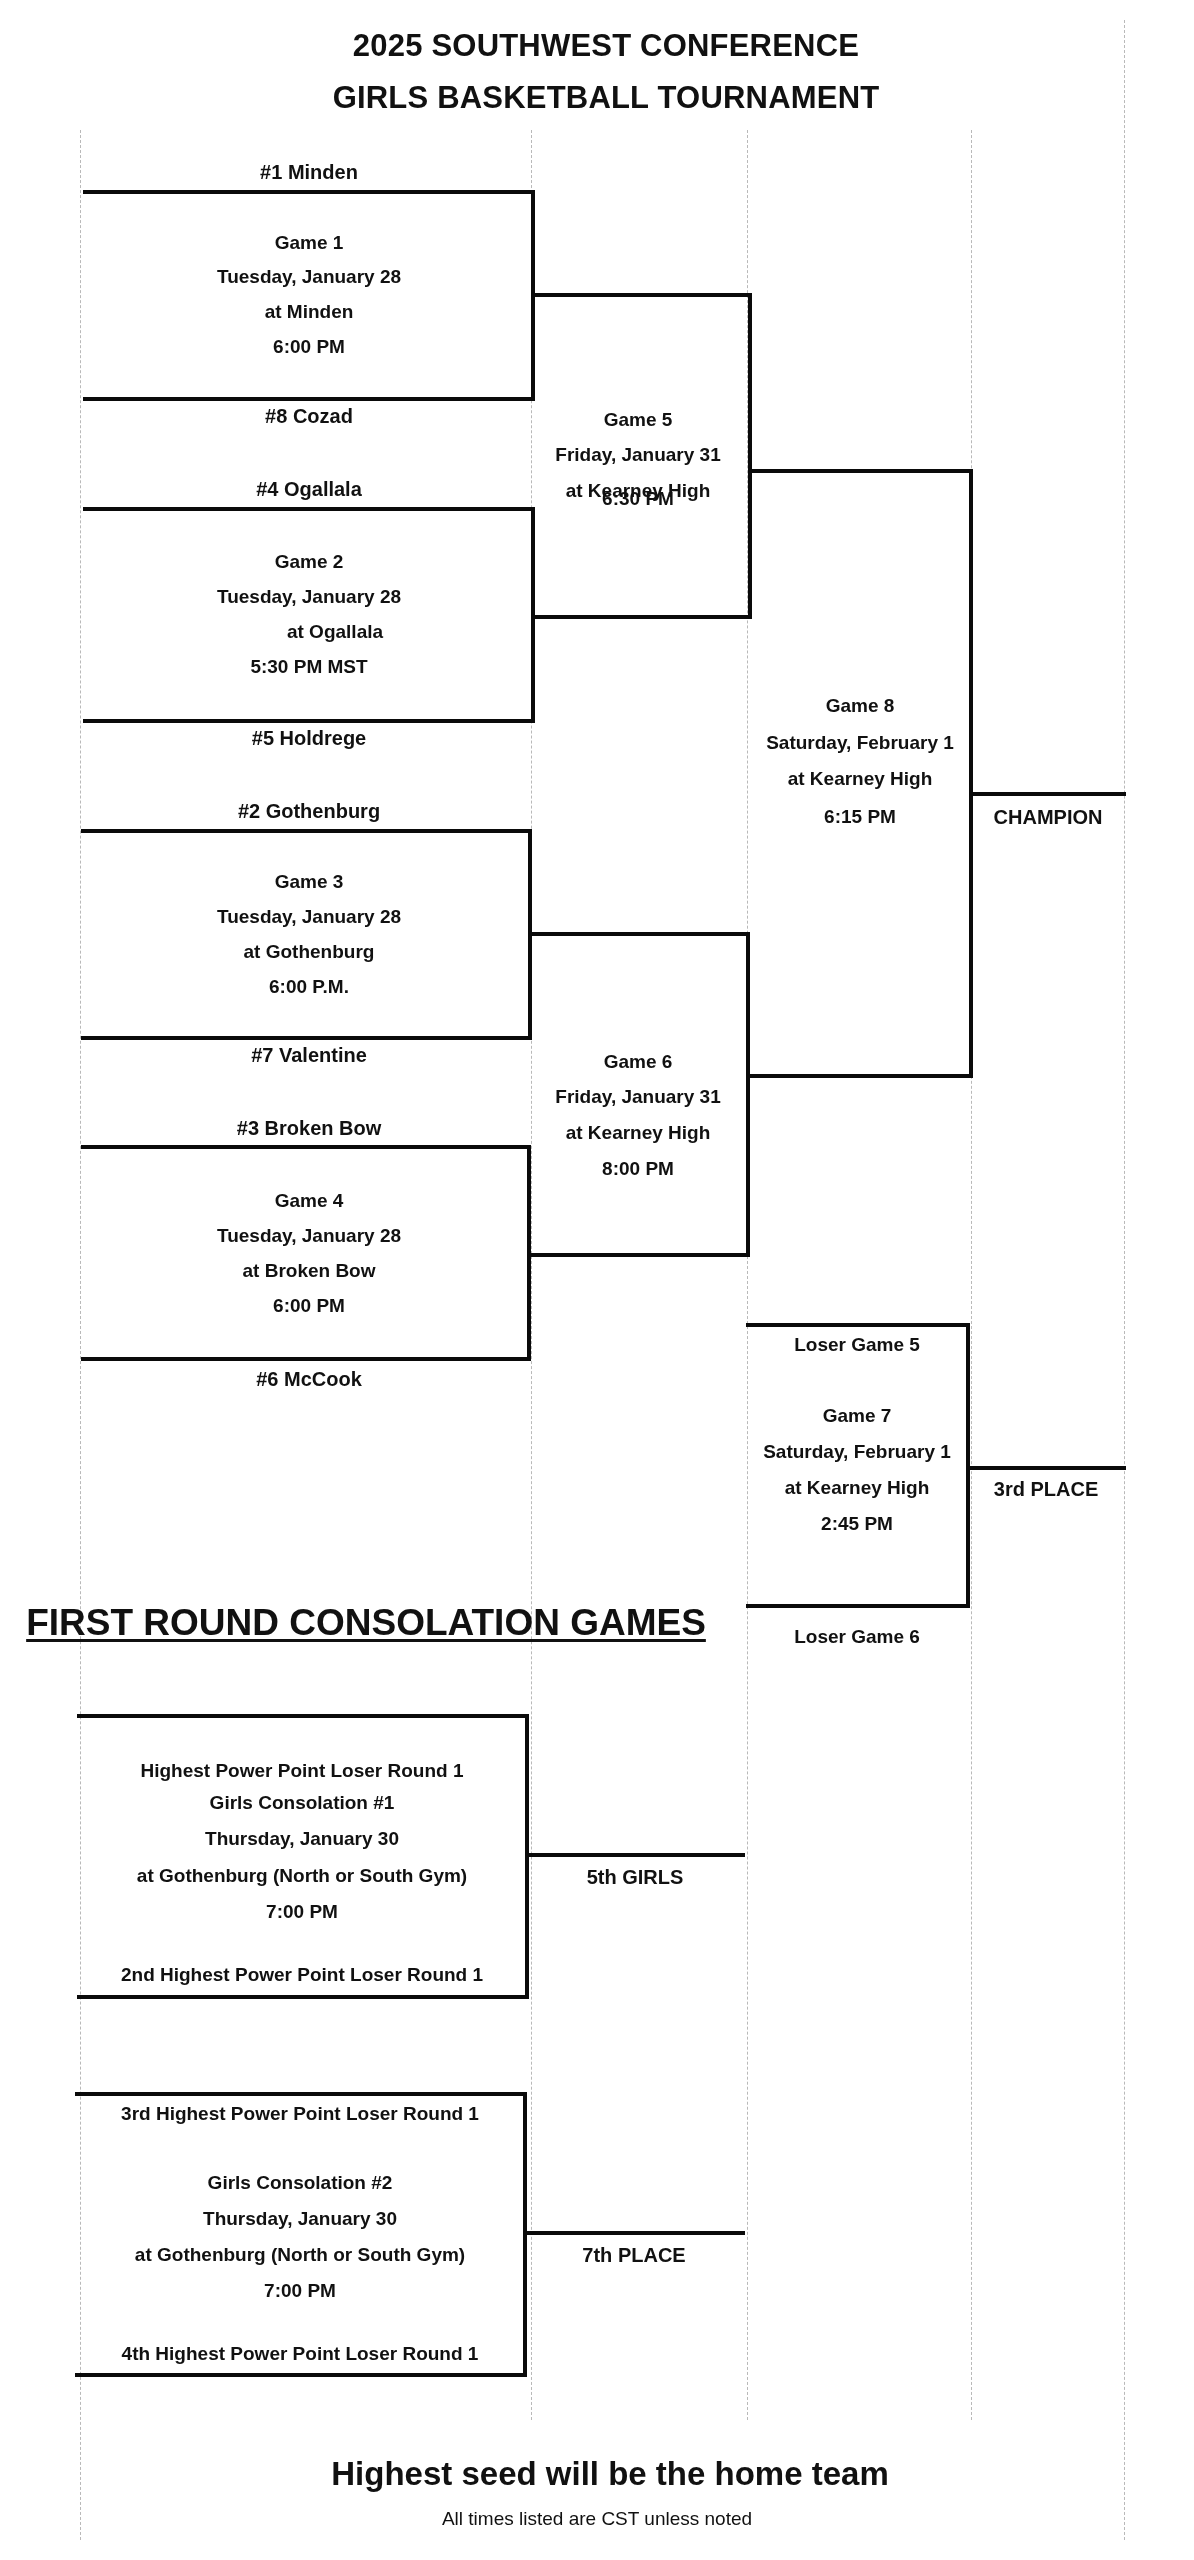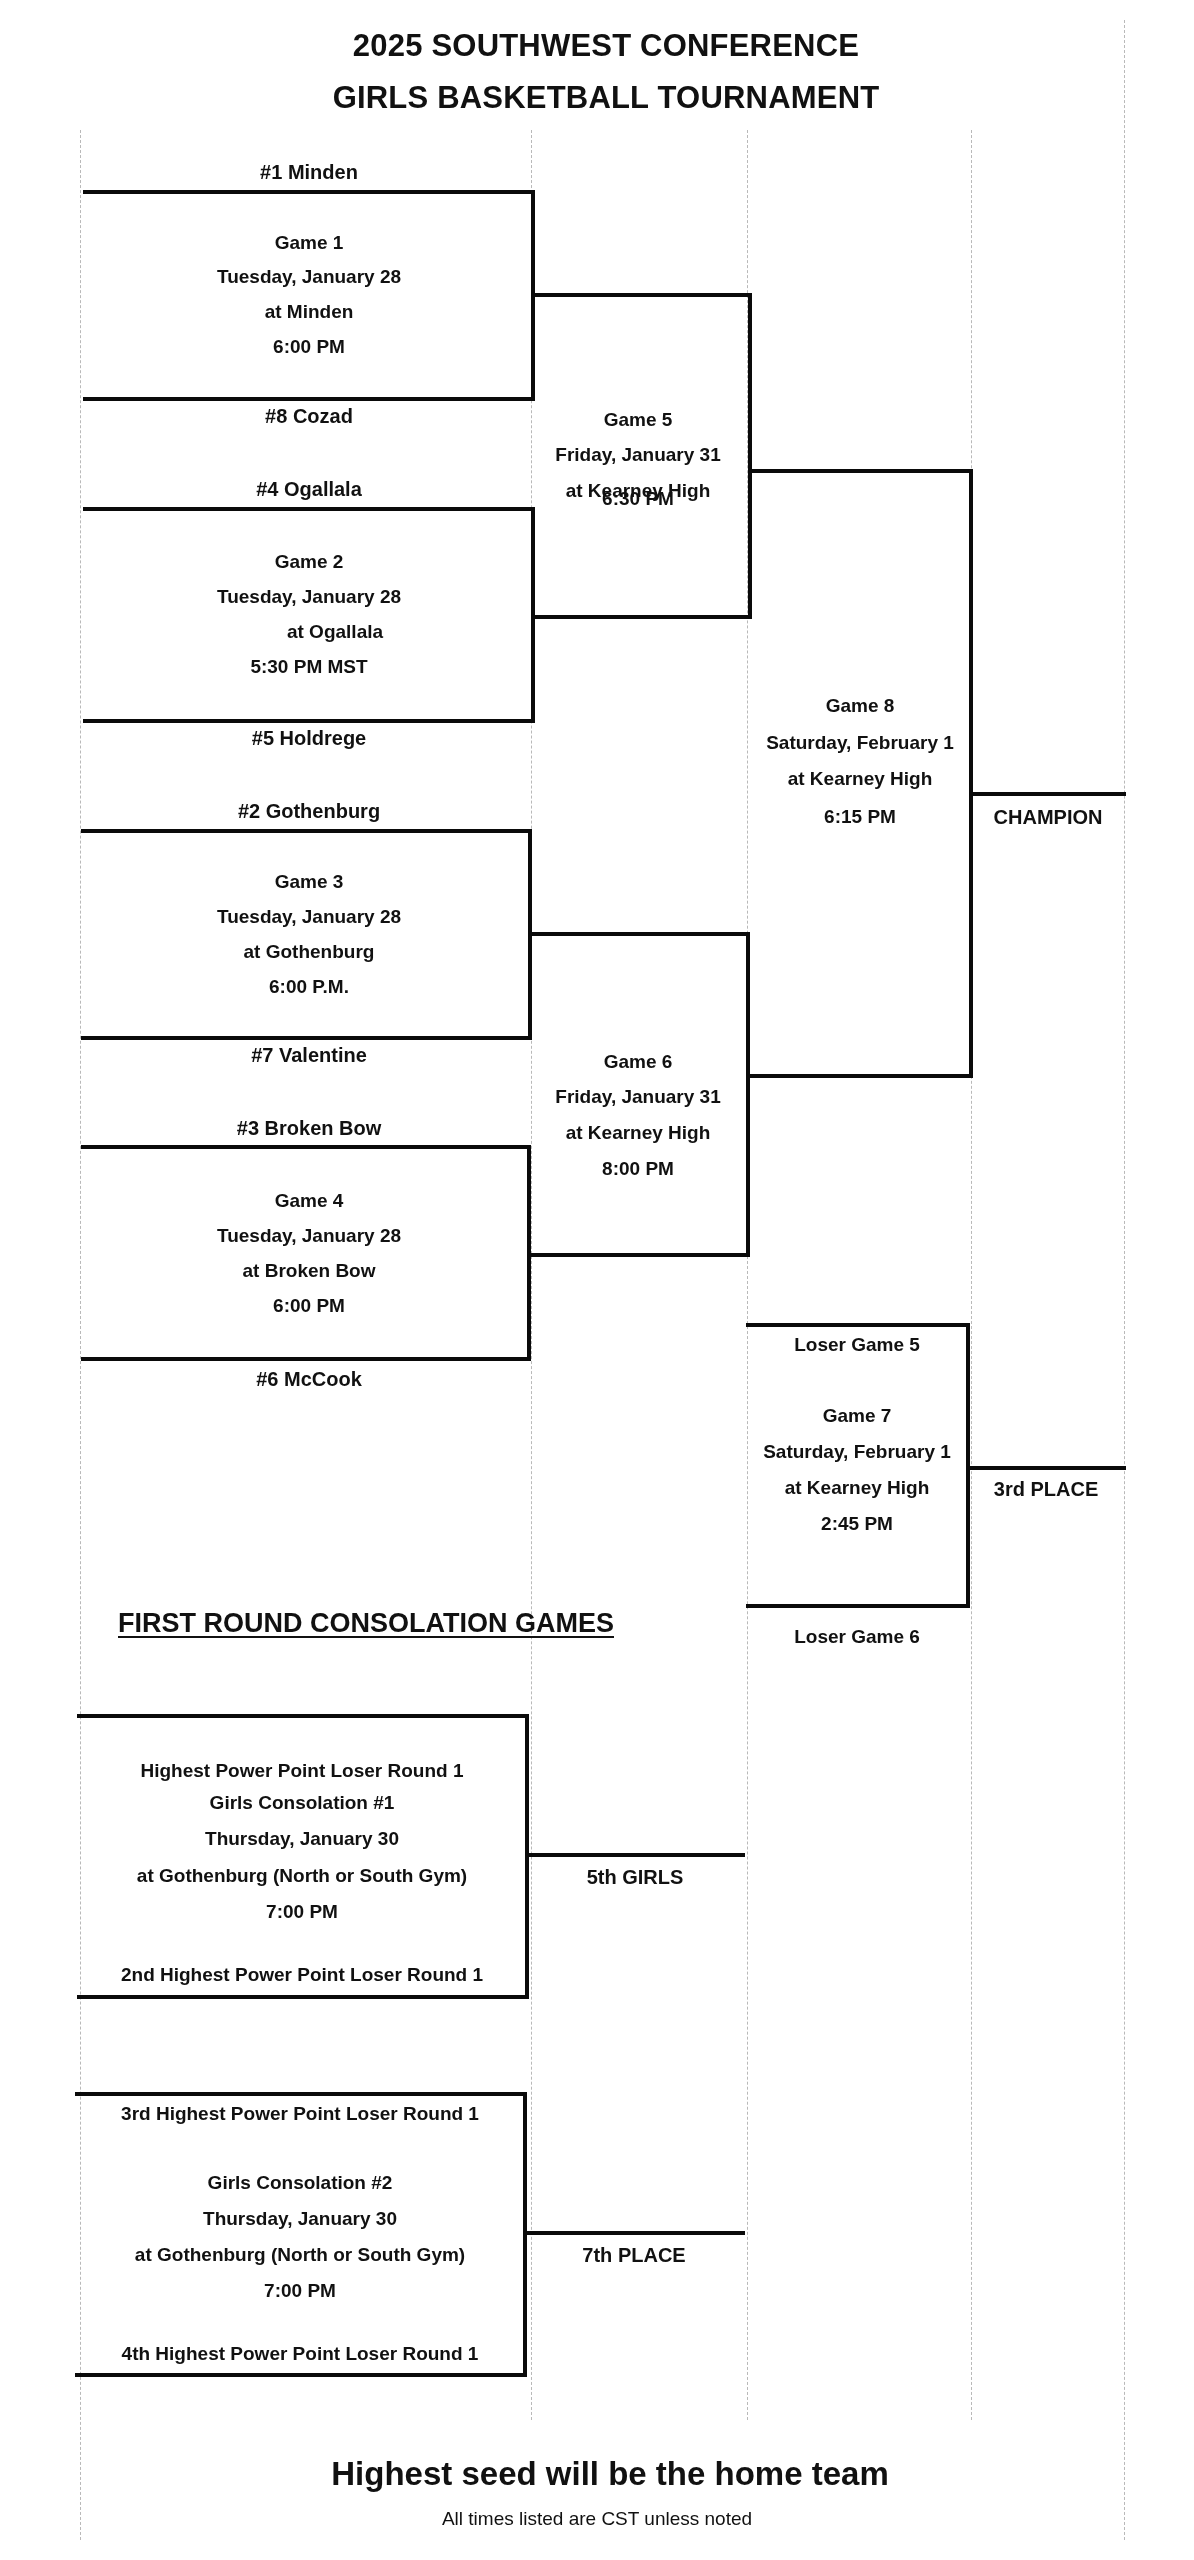--- a/index.html
+++ b/index.html
@@ -3,21 +3,21 @@
   <meta charset="utf-8">
   <style>
     html, body { margin: 0; padding: 0; background: #ffffff; }
     body { width: 1194px; height: 2560px; position: relative; overflow: hidden;
            font-family: "Liberation Sans", "DejaVu Sans", sans-serif; color: #111111; }
     .txt { position: absolute; text-align: center; font-weight: bold; white-space: nowrap;
            transform: translateX(-50%); font-size: 19px; line-height: 22px; color: #111; }
     .title { font-size: 31px; line-height: 36px; letter-spacing: 0.2px; }
     .seed { font-size: 20px; }
     .place { font-size: 20px; }
-    .cons-head { font-size: 27px; text-decoration: underline; text-underline-offset: 4px; }
+    .cons-head { font-size: 37px; text-decoration: underline; text-underline-offset: 4px; }
     .note-big { font-size: 33px; line-height: 38px; }
     .note-small { font-size: 19px; font-weight: normal; }
     .line-h { position: absolute; height: 4px; background: #0a0a0a; }
     .grid-v { position: absolute; width: 0; border-left: 1px dashed #b9b9b9; }
     .box-lines { position: absolute; border: 4px solid #0a0a0a; border-left: none; box-sizing: border-box; }
     .game-block { position: absolute; }
   </style>
 </head>
 <body>
 

